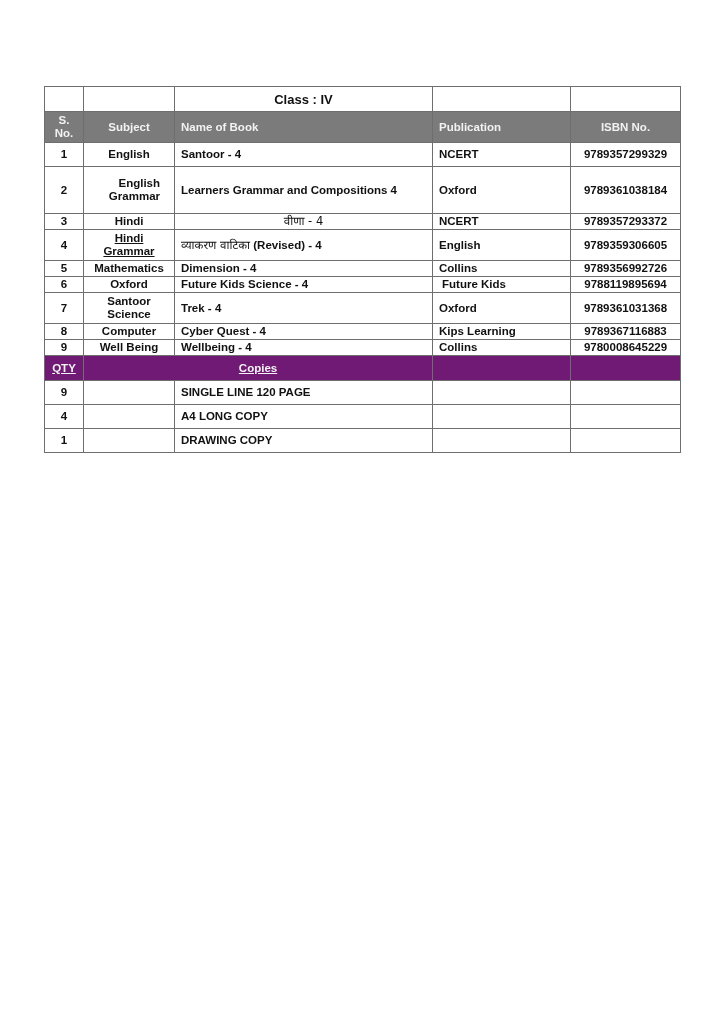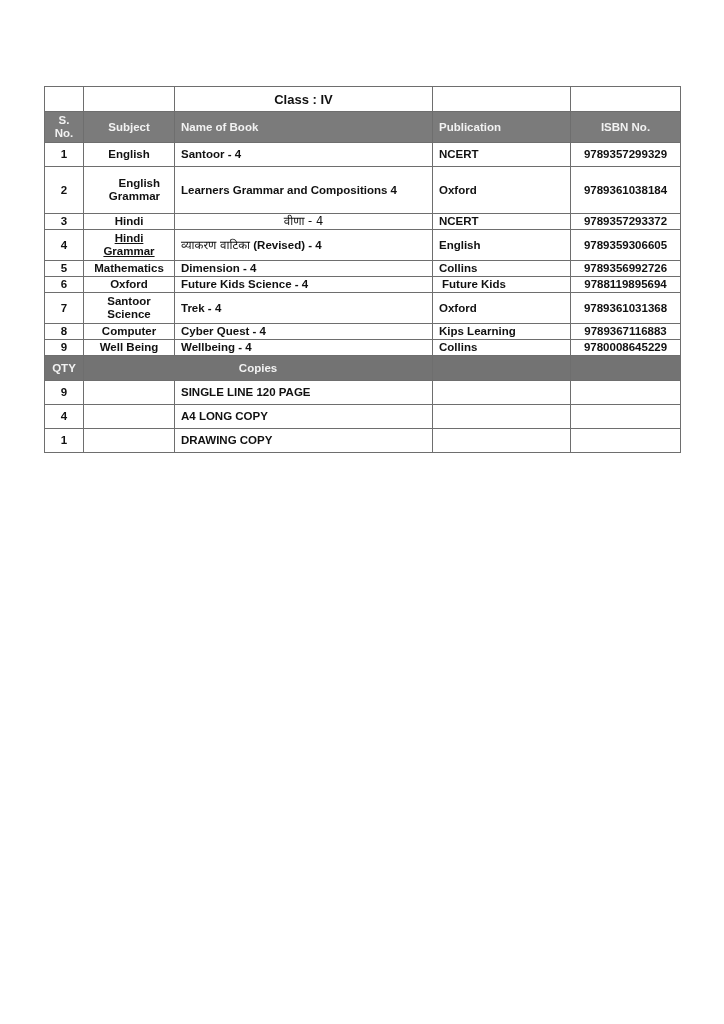--- a/index.html
+++ b/index.html
@@ -7,21 +7,21 @@
   table.booklist {
     position: absolute; left: 44px; top: 86px;
     width: 636px; border-collapse: collapse; table-layout: fixed;
     font-size: 11.5px; font-weight: bold; color: #111;
   }
   table.booklist td { border: 1px solid #6e6e6e; padding: 0 6px; vertical-align: middle; line-height: 13px; }
   col.c1 { width: 39px; } col.c2 { width: 91px; } col.c3 { width: 258px; } col.c4 { width: 138px; } col.c5 { width: 110px; }
   tr.title-row td { height: 24px; }
   .class-title { text-align: center; font-size: 13px; font-weight: bold; color: #111; margin-left: 28px; }
   tr.head td { background: #7b7b7b; color: #f2f2f2; height: 30px; font-weight: bold; }
-  tr.head2 td { background: #737373; color: #f2f2f2; height: 24px; font-weight: bold; }
+  tr.head2 td { background: #701a75; color: #f2f2f2; height: 24px; font-weight: bold; text-decoration: underline; }
   .center { text-align: center; }
   .left { text-align: left; }
   tr.r1 td { height: 23px; }
   tr.r2 td { height: 30px; }
   tr.r3 td { height: 15px; }
   tr.r4 td { height: 30px; }
   tr.r5 td { height: 15px; }
   tr.r6 td { height: 15px; }
   tr.r7 td { height: 30px; }
   tr.r8 td { height: 15px; }

